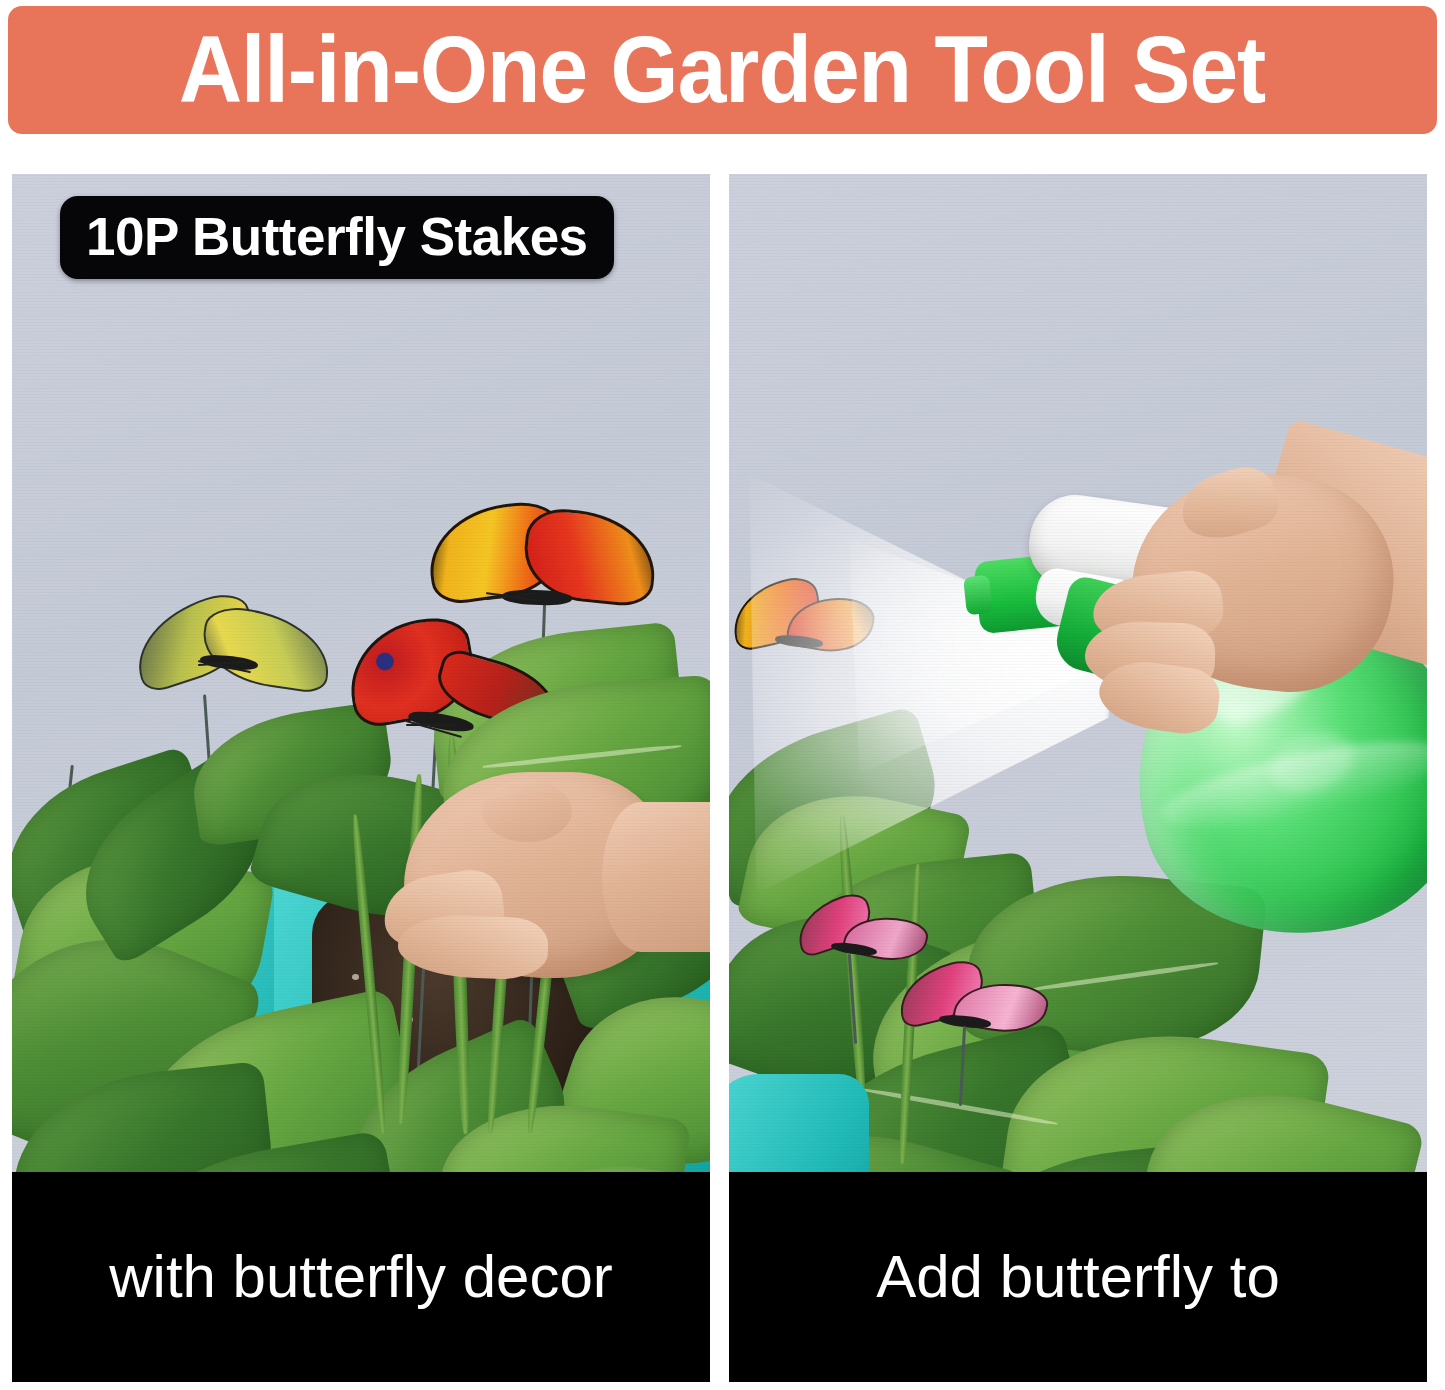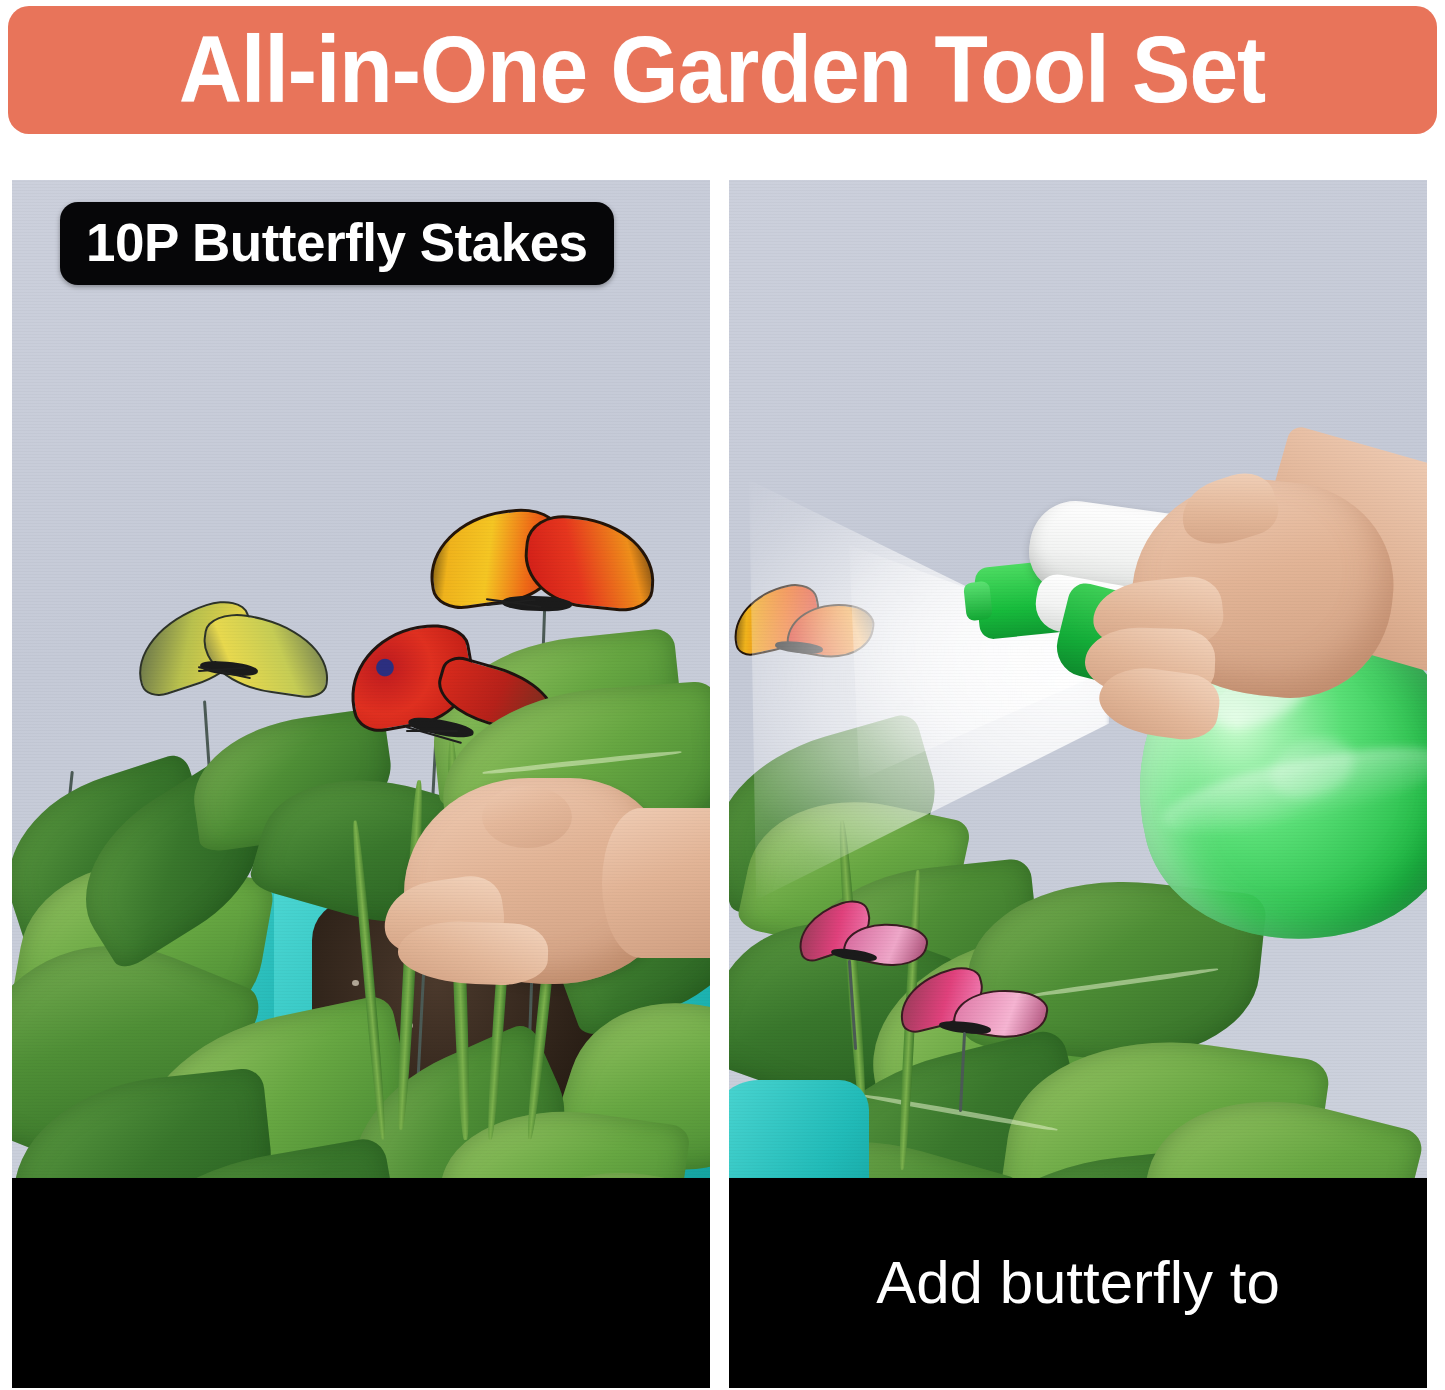--- a/index.html
+++ b/index.html
@@ -6,38 +6,38 @@
   body{
     width:1445px;height:1390px;overflow:hidden;
     font-family:"Liberation Sans",sans-serif;
     -webkit-font-smoothing:antialiased;
   }
   .page{position:relative;width:1445px;height:1390px;background:#fff;}
 
   
   .banner{
     position:absolute;left:8px;top:6px;width:1429px;height:128px;
-    background:#E8745A;border-radius:21px;
+    background:#E8745A;border-radius:14px;
     display:flex;align-items:center;justify-content:center;
     overflow:hidden;
   }
   .banner-title{
     color:#ffffff;
     font-family:"Liberation Sans",sans-serif;
     font-weight:bold;
     font-size:94px;
     letter-spacing:-1px;
     transform:scaleX(0.93);
     white-space:nowrap;
     line-height:1;
     text-shadow:0 0 1px rgba(255,255,255,.4);
   }
 
   
-  .panels{position:absolute;left:12px;top:180px;width:1415px;height:1208px;display:flex;gap:19px;}
+  .panels{position:absolute;left:12px;top:174px;width:1415px;height:1208px;display:flex;gap:19px;}
   .panel{position:relative;width:702px;height:1208px;overflow:hidden;background:#C9CDD9;}
 
   .photo{position:absolute;left:0;top:0;width:100%;height:998px;overflow:hidden;
          background:linear-gradient(160deg,#ccd0dc 0%,#c5cad7 40%,#cdd2dd 100%);}
 
   
   .pill{
     position:absolute;left:48px;top:22px;
     background:#060608;border-radius:18px;
     padding:14px 26px 16px 26px;
@@ -220,20 +220,21 @@
         <div class="skin2" style="left:386px;top:742px;width:150px;height:62px;border-radius:45% 25% 35% 55%/55% 45% 45% 50%;transform:rotate(2deg);"></div>
         <div class="skin" style="left:470px;top:606px;width:90px;height:62px;border-radius:50%;opacity:.6;"></div>
         <div class="skin" style="left:590px;top:628px;width:130px;height:150px;border-radius:30% 10% 10% 30%/50% 20% 20% 50%;"></div>
       </div>
 
       <div class="pill">
         <span>10P Butterfly Stakes</span>
       </div>
 
       <div class="caption">
+        <span>with butterfly decor</span>
       </div>
       <div class="noise"></div>
     </div>
 
     <div class="panel panel-right">
       <div class="photo">
 
         <div class="leaf d" style="left:-20px;top:560px;width:230px;height:150px;transform:rotate(-16deg);"></div>
         <div class="leaf l" style="left:20px;top:620px;width:210px;height:150px;transform:rotate(12deg);"></div>
         <div class="leaf" style="left:60px;top:690px;width:250px;height:170px;transform:rotate(-6deg);"></div>

